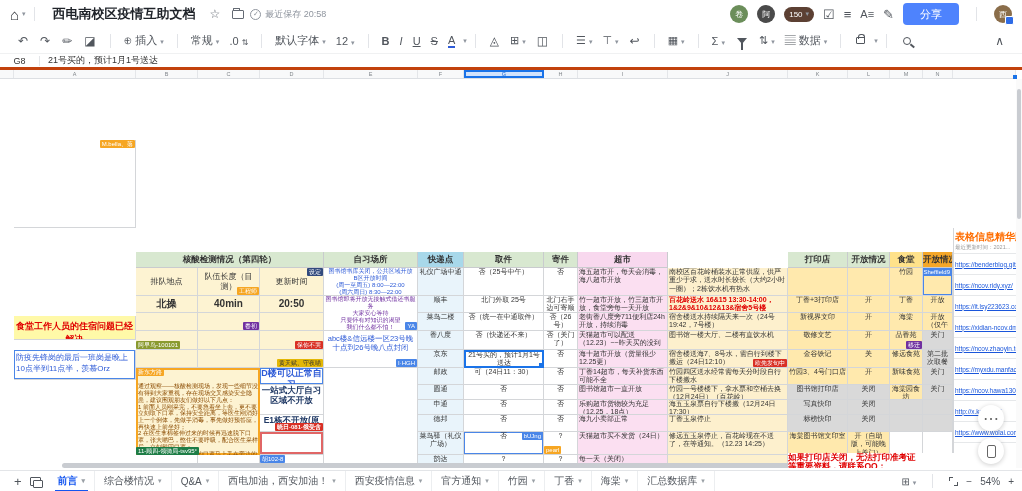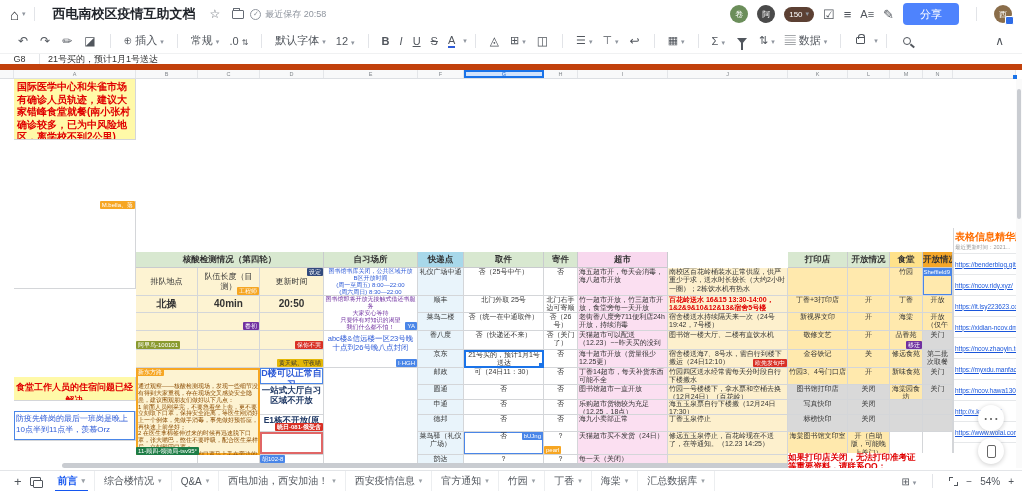--- a/index.html
+++ b/index.html
@@ -27,21 +27,21 @@
   #toolbar{position:absolute;top:28px;left:0;right:0;height:26px;display:flex;align-items:center;padding:0 12px;background:#fff;border-bottom:1px solid #f0f1f2}
   .ti{font-size:12px;color:#51565d;margin:0 6px;cursor:pointer}
   .tt{font-size:11px;color:#51565d;margin:0 5px;cursor:pointer;white-space:nowrap}
   .funnel{width:0;height:0;border-left:5px solid transparent;border-right:5px solid transparent;border-top:6px solid #51565d;position:relative;margin:0 7px}
   .funnel:after{content:"";position:absolute;left:-1px;top:-1px;width:2px;height:7px;background:#51565d}
   .lock{width:9px;height:7px;border:1px solid #51565d;border-radius:1px;position:relative;margin:0 6px 0 7px}
   .lock:before{content:"";position:absolute;top:-4px;left:1px;width:5px;height:4px;border:1px solid #51565d;border-bottom:none;border-radius:3px 3px 0 0}
   .mag{width:8px;height:8px;border:1.5px solid #51565d;border-radius:50%;position:relative;margin:0 8px}
   .mag:after{content:"";position:absolute;left:6px;top:7px;width:5px;height:1.5px;background:#51565d;transform:rotate(40deg)}
   
-  #fbar{position:absolute;top:54px;left:0;right:0;height:16px;display:flex;align-items:center;border-bottom:6px solid #c2410c;background:#fff}
+  #fbar{position:absolute;top:54px;left:0;right:0;height:16px;display:flex;align-items:center;border-bottom:3px solid #c2410c;background:#fff}
   #cellref{width:40px;text-align:center;font-size:9px;color:#333;border-right:1px solid #e3e5e8}
   #fval{font-size:9px;color:#333;padding-left:8px}
   
   #colhdr{position:absolute;top:70px;left:0;right:6px;height:9px;display:flex;background:#f8f9fa;border-bottom:1px solid #dcdfe3}
   .ch{font-size:5.5px;color:#80868b;text-align:center;line-height:9px;border-right:1px solid #e4e6e9;overflow:hidden}
   .ch.sel{background:#d2e3fc;color:#1967d2}
   #rowhdr{position:absolute;top:79px;left:0;width:14px;bottom:28px;background:#f8f9fa;border-right:1px solid #dcdfe3}
   .rh{font-size:6px;color:#80868b;text-align:center;border-bottom:1px solid #e4e6e9;overflow:hidden;display:flex;align-items:flex-start;justify-content:center}
   .rh.sel{background:#d2e3fc;color:#1967d2}
   
@@ -228,21 +228,20 @@
       <div class="rh" style="height: 17px;">10</div>
       <div class="rh" style="height: 15px;">11</div>
       <div class="rh" style="height: 15px;">12</div>
       <div class="rh" style="height: 17px;">13</div>
       <div class="rh" style="height: 23px;">14</div>
       <div class="rh" style="height: 13px;">15</div>
     </div>
 
   <div id="sheet">
 
-    <div class="abs cellb a1" style="left:14px;top:0;width:122px;height:61px">国际医学中心和朱雀市场有确诊人员轨迹，建议大家错峰食堂就餐(南小张村确诊较多，已为中风险地区，离学校不到2公里)</div>
     <div class="abs cellb" style="left:14px;top:61px;width:122px;height:88px">
       <span class="ctag torange tr">M.bella、落</span>
     </div>
     <div class="abs cellb a3" style="left:14px;top:149px;width:122px;height:24px">食堂工作人员的住宿问题已经解决</div>
     <div class="abs cellb a4" style="left:14px;top:159px;width:122px;height:30px">防疫先锋岗的最后一班岗是晚上10点半到11点半，羡慕Orz</div>
 
     <div id="hdr-row">
         <div class="hcell hg" style="width: 188px;">核酸检测情况（第四轮）</div>
         <div class="hcell hg" style="width: 94px;">自习场所</div>
         <div class="hcell hc" style="width: 46px;">快递点</div>

